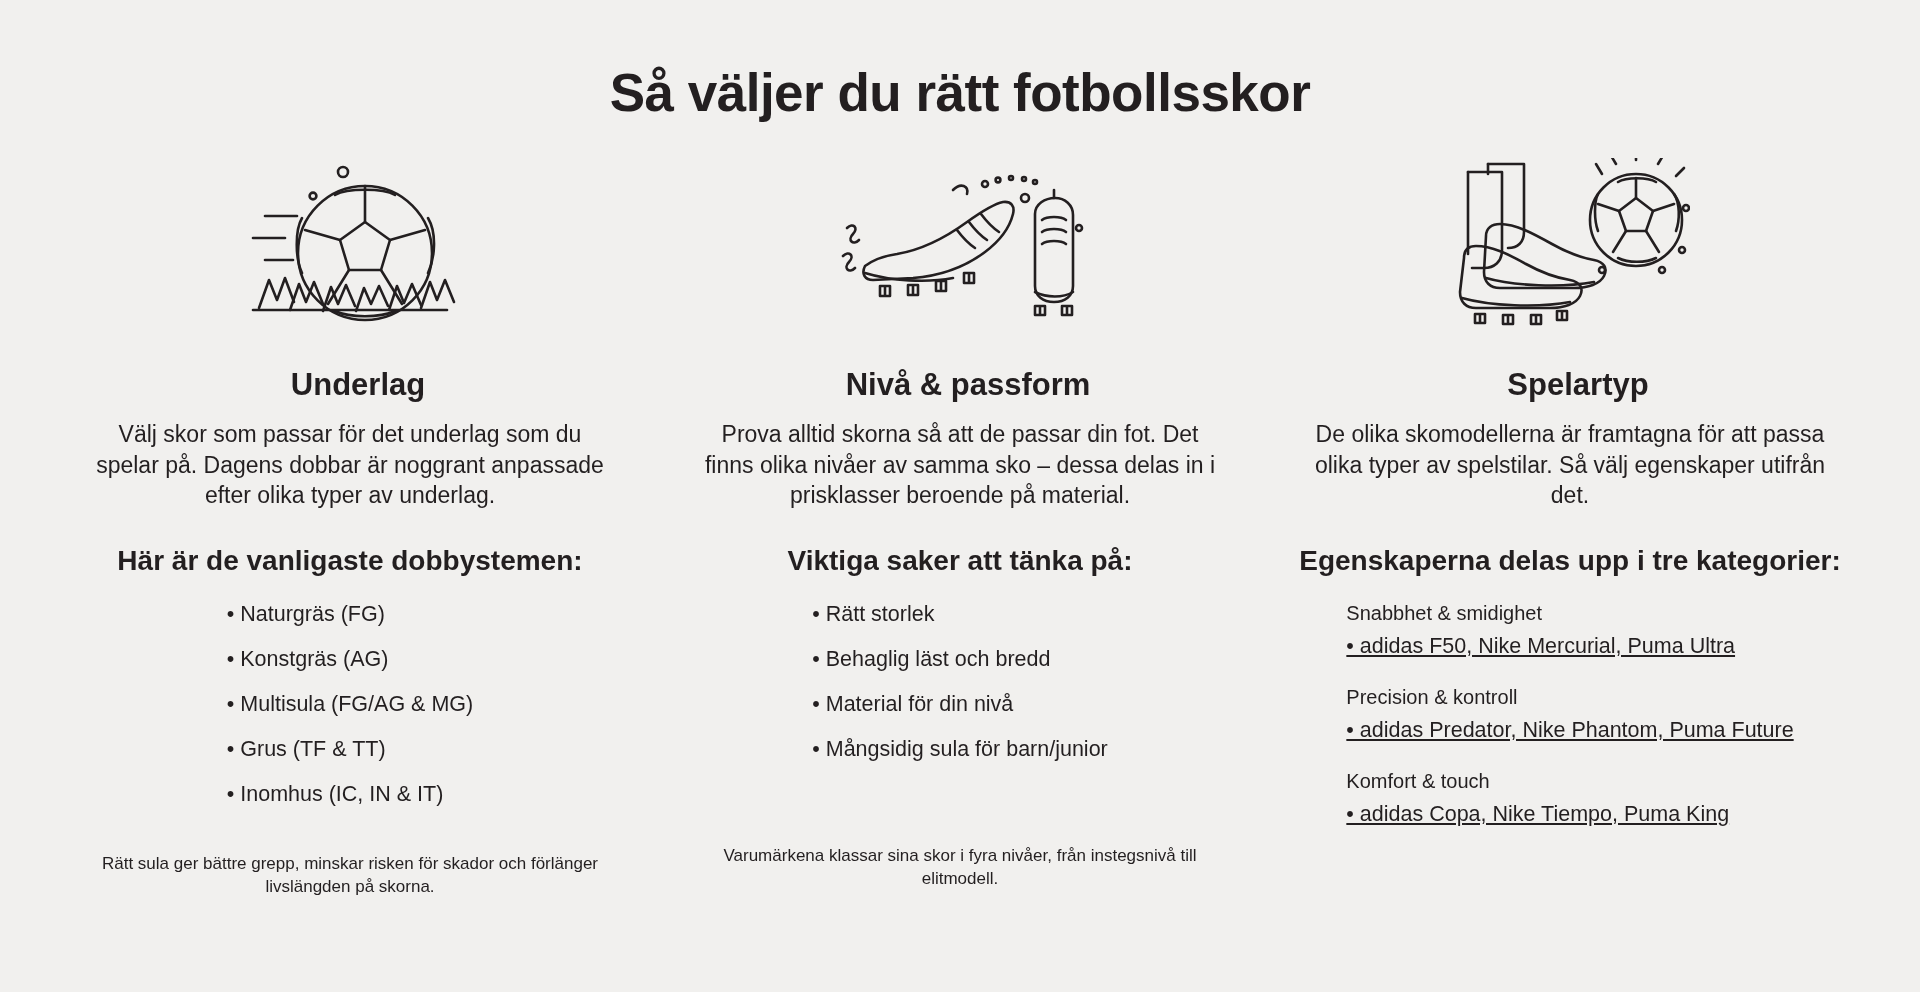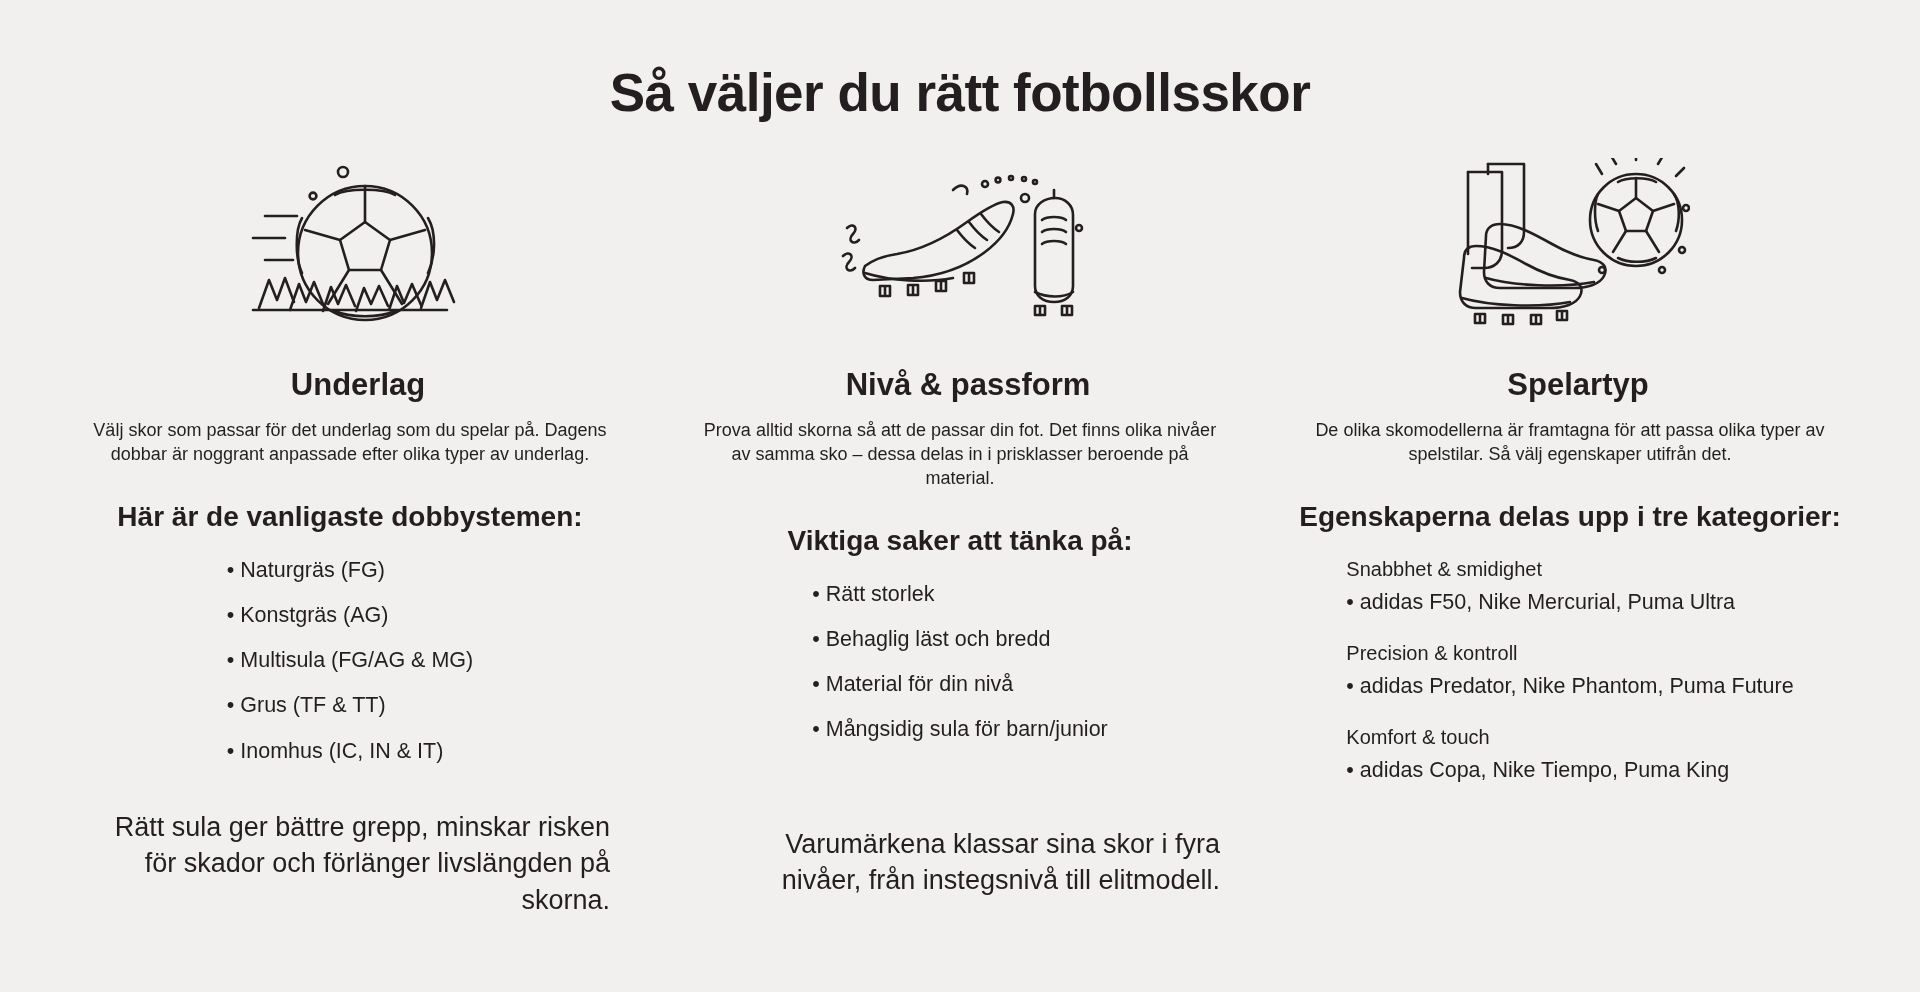--- a/index.html
+++ b/index.html
@@ -50,21 +50,21 @@
     display: flex;
     align-items: center;
     justify-content: center;
   }
   .col-title {
     font-size: 31px;
     font-weight: bold;
     margin: 14px 0 16px 16px;
   }
   .col-intro {
-    font-size: 18px;
+    font-size: 23px;
     line-height: 1.33;
     text-align: center;
     margin: 0 0 34px 0;
     max-width: 520px;
   }
   .col-subhead {
     font-size: 28px;
     font-weight: bold;
     text-align: center;
     margin: 0 0 22px 0;
@@ -82,39 +82,40 @@
     font-size: 21.5px;
     line-height: 1.45;
     margin-bottom: 14px;
     text-align: left;
   }
   .bullets-inner {
     display: inline-block;
     text-align: left;
   }
   .col-footer {
-    font-size: 27px;
+    font-size: 17px;
     line-height: 1.35;
-    text-align: right;
+    text-align: center;
     margin-top: 28px;
     max-width: 520px;
   }
   
   .cat-block {
     margin-bottom: 22px;
   }
   .cat-name {
     font-size: 20px;
     line-height: 1.4;
     margin: 0 0 4px 0;
   }
   .cat-items {
     font-size: 21.5px;
     line-height: 1.4;
     margin: 0;
+    text-decoration: underline;
   }
   .cats-wrap {
     display: inline-block;
     text-align: left;
   }
   .col-3-align {
     width: 100%;
     display: flex;
     justify-content: center;
   }

